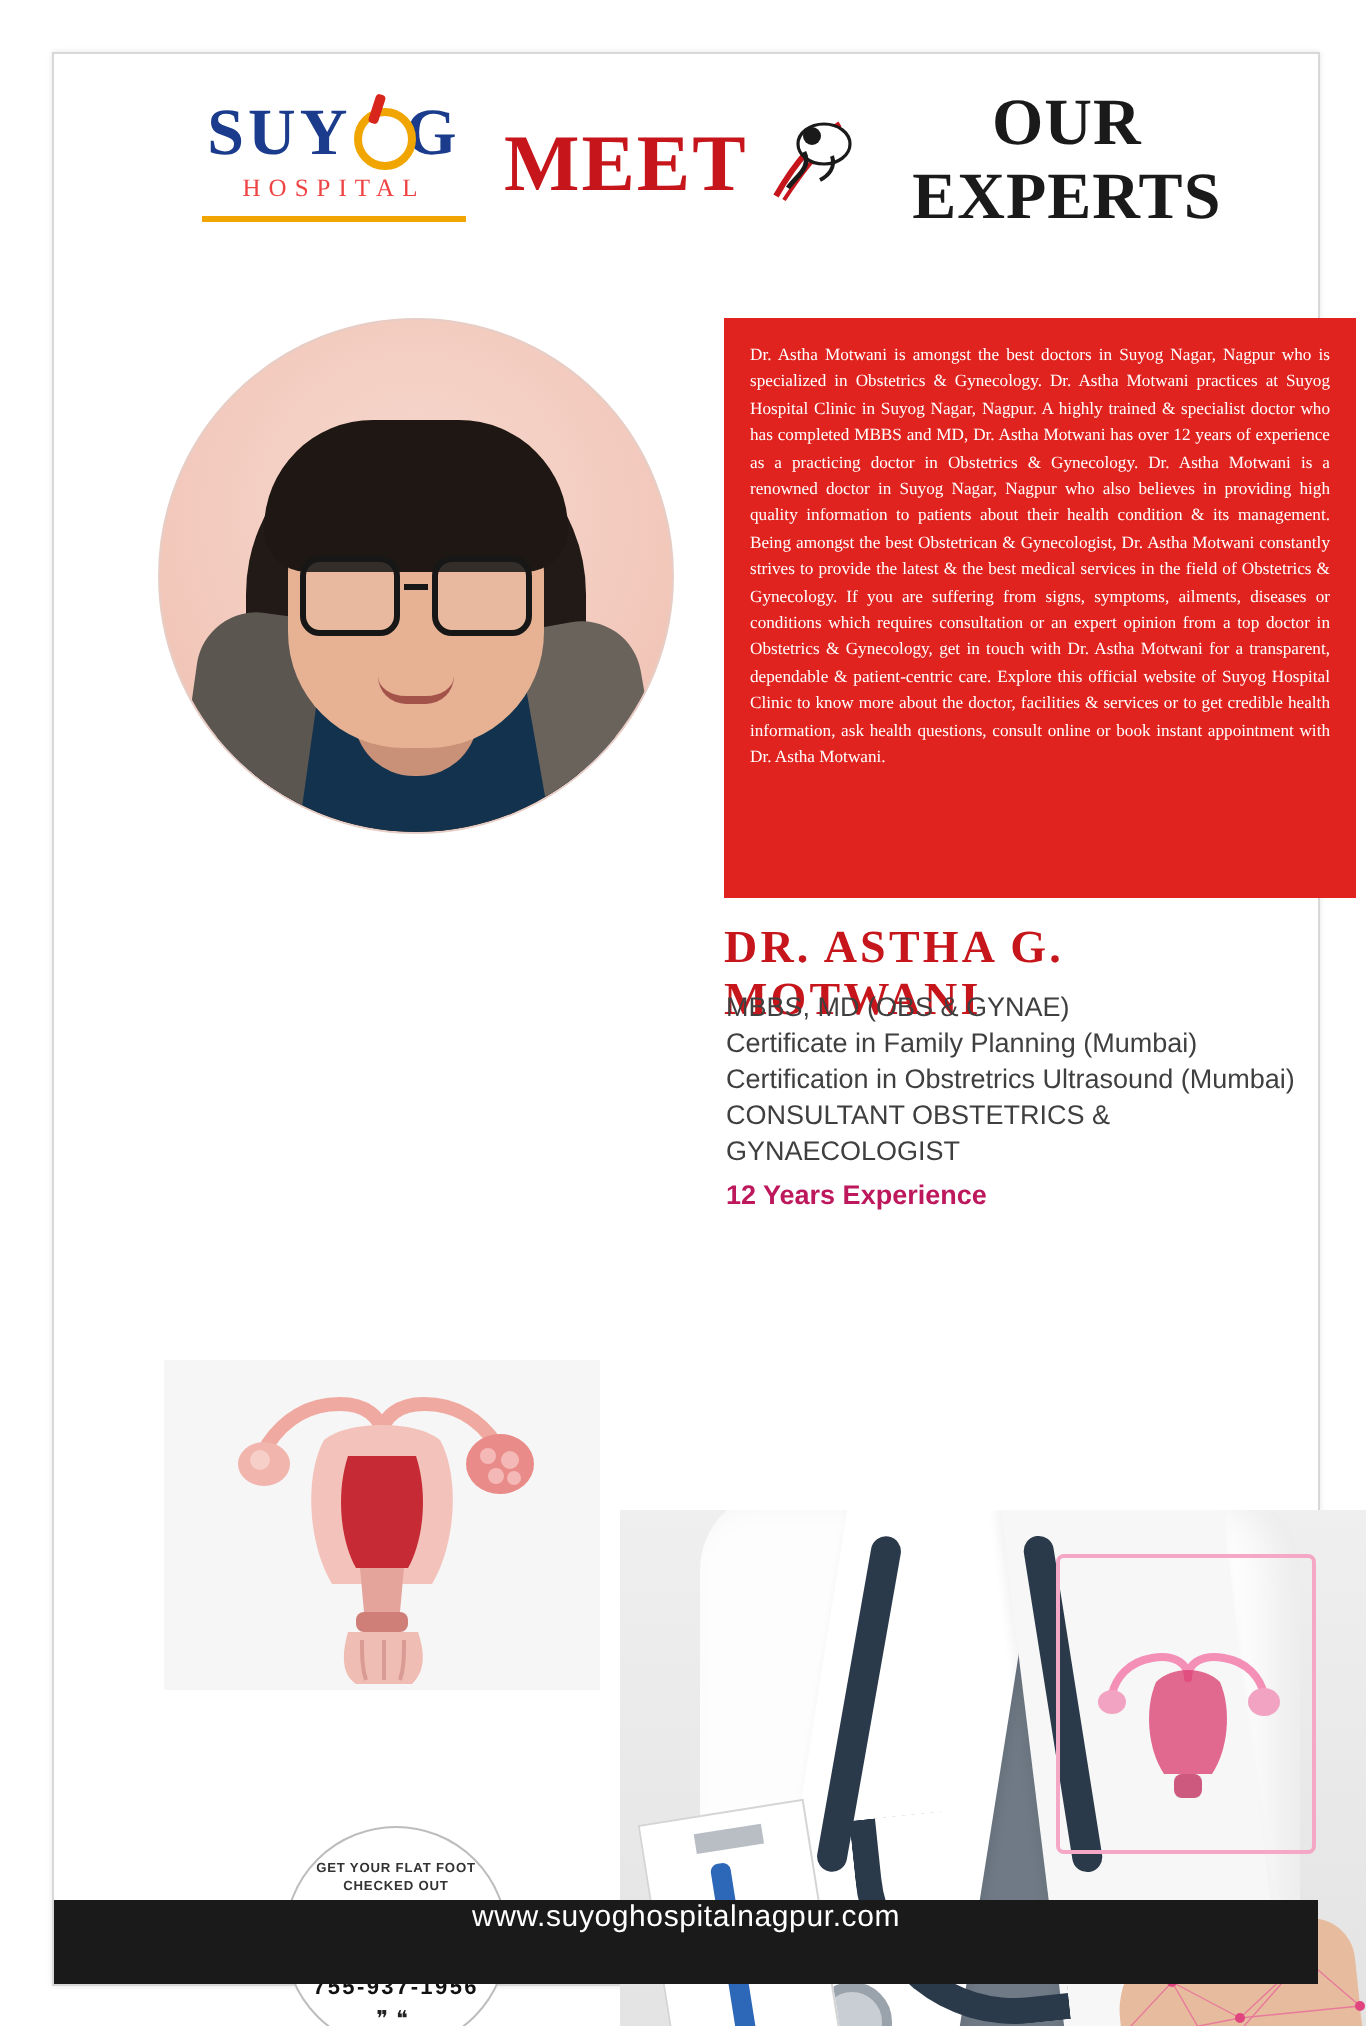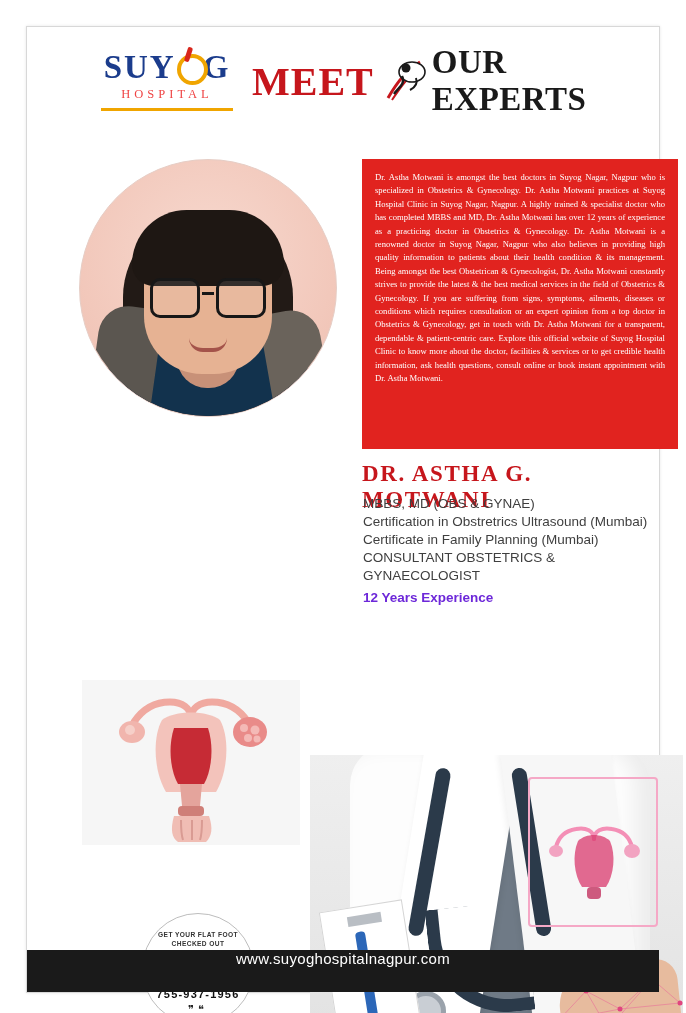--- a/index.html
+++ b/index.html
@@ -97,20 +97,21 @@
     color: #c6161c;
     letter-spacing: 1px;
   }
   .ribbon-icon { width: 54px; height: 54px; position: relative; }
   .our-experts {
     font-family: "Liberation Serif", serif;
     font-size: 33px;
     font-weight: bold;
     color: #1a1a1a;
     letter-spacing: 0.5px;
+    text-align: center;
   }
 
   
   .body-wrap { position: relative; height: 770px; }
 
   
   .portrait {
     position: absolute;
     left: 27px; top: 24px;
     width: 258px; height: 258px;
@@ -213,21 +214,21 @@
   }
   .creds {
     position: absolute;
     left: 311px; top: 360px;
     width: 320px;
     color: #3f3f3f;
     font-size: 13.5px;
     line-height: 18px;
   }
   .creds .exp {
-    color: #6d28d9;
+    color: #be185d;
     font-weight: bold;
     margin-top: 4px;
   }
 
   
   .uterus-card {
     position: absolute;
     left: 30px; top: 545px;
     width: 218px; height: 165px;
     background: #f6f6f6;
@@ -430,22 +431,22 @@
       </div>
 
       <div class="info-box">
         <p>Dr. Astha Motwani is amongst the best doctors in Suyog Nagar, Nagpur who is specialized in Obstetrics &amp; Gynecology. Dr. Astha Motwani practices at Suyog Hospital Clinic in Suyog Nagar, Nagpur. A highly trained &amp; specialist doctor who has completed MBBS and MD, Dr. Astha Motwani has over 12 years of experience as a practicing doctor in Obstetrics &amp; Gynecology. Dr. Astha Motwani is a renowned doctor in Suyog Nagar, Nagpur who also believes in providing high quality information to patients about their health condition &amp; its management. Being amongst the best Obstetrican &amp; Gynecologist, Dr. Astha Motwani constantly strives to provide the latest &amp; the best medical services in the field of Obstetrics &amp; Gynecology. If you are suffering from signs, symptoms, ailments, diseases or conditions which requires consultation or an expert opinion from a top doctor in Obstetrics &amp; Gynecology, get in touch with Dr. Astha Motwani for a transparent, dependable &amp; patient-centric care. Explore this official website of Suyog Hospital Clinic to know more about the doctor, facilities &amp; services or to get credible health information, ask health questions, consult online or book instant appointment with Dr. Astha Motwani.</p>
       </div>
 
       <div class="doc-name">DR. ASTHA G. MOTWANI</div>
 
       <div class="creds">
         <div>MBBS, MD (OBS &amp; GYNAE)</div>
+        <div>Certificate in Family Planning (Mumbai)</div>
         <div>Certification in Obstretrics Ultrasound (Mumbai)</div>
-        <div>Certificate in Family Planning (Mumbai)</div>
         <div>CONSULTANT OBSTETRICS &amp;</div>
         <div>GYNAECOLOGIST</div>
         <div class="exp">12 Years Experience</div>
       </div>
 
       <div class="uterus-card">
         <svg viewBox="0 0 218 165" width="218" height="165">
           <rect width="218" height="165" fill="#f6f6f6"></rect>
           <path d="M109 38 C109 28, 118 22, 130 22 C146 22, 158 30, 166 42" stroke="#f0a9a0" stroke-width="7" fill="none" stroke-linecap="round"></path>
           <path d="M109 38 C109 28, 100 22, 88 22 C72 22, 60 30, 52 42" stroke="#f0a9a0" stroke-width="7" fill="none" stroke-linecap="round"></path>

